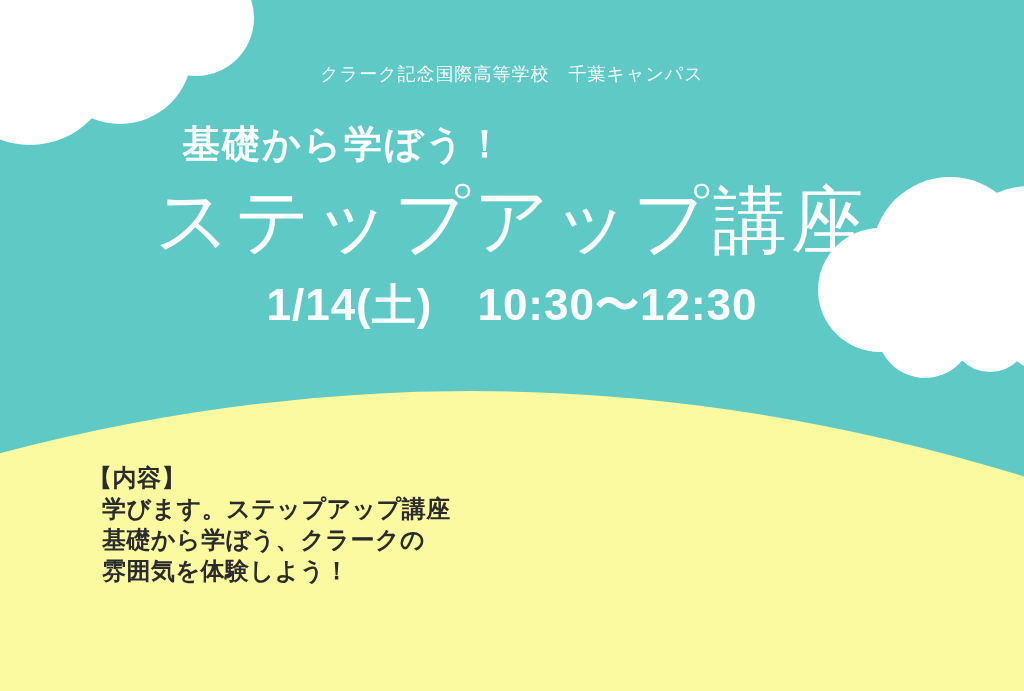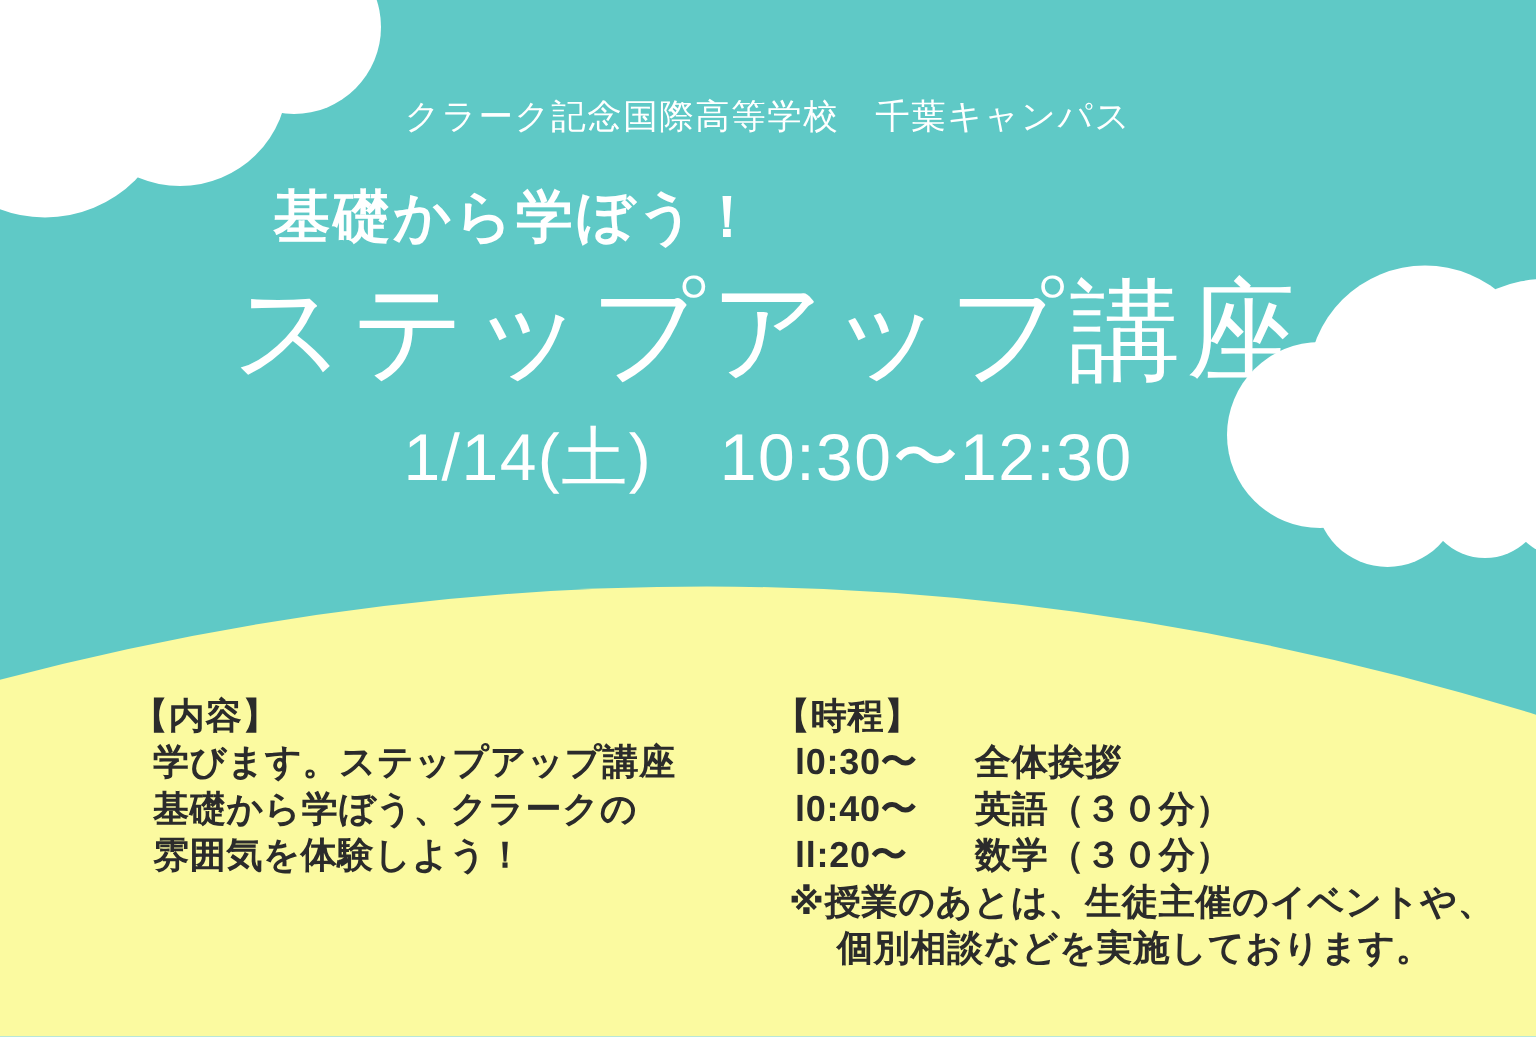--- a/index.html
+++ b/index.html
@@ -41,41 +41,41 @@
   .sky-text {
     position: absolute;
     left: 0;
     width: 1024px;
     text-align: center;
     color: #ffffff;
     white-space: nowrap;
   }
   .subtitle {
     top: 62px;
-    font-size: 23px;
+    font-size: 18px;
     letter-spacing: 1px;
     font-weight: 400;
   }
   .lead {
     top: 119px;
     font-size: 38px;
     font-weight: 700;
     letter-spacing: 2px;
     transform: translateX(-168px);
   }
   .maintitle {
     top: 172px;
     font-size: 74px;
     font-weight: 400;
     letter-spacing: 4px;
   }
   .datetime {
     top: 276px;
     font-size: 44px;
-    font-weight: 400;
+    font-weight: 700;
     letter-spacing: 1px;
   }
 
   
   .hill-text {
     position: absolute;
     color: #2b2b2b;
     white-space: nowrap;
     font-weight: 700;
   }
@@ -156,30 +156,14 @@
 
   <div class="sky-text datetime">1/14(土)　10:30〜12:30</div>
 
   <div class="hill-text col-left">
     <div class="blk-head">【内容】</div>
     <div class="blk-line">学びます。ステップアップ講座</div>
     <div class="blk-line">基礎から学ぼう、クラークの</div>
     <div class="blk-line">雰囲気を体験しよう！</div>
   </div>
 
-  <div class="hill-text col-right">
-    <div class="blk-head">【時程】</div>
-
-    <div class="sched-line">
-      <span class="sched-time">l0:30〜</span><span>全体挨拶</span>
-    </div>
-    <div class="sched-line">
-      <span class="sched-time">l0:40〜</span><span>英語（３０分）</span>
-    </div>
-    <div class="sched-line">
-      <span class="sched-time">ll:20〜</span><span>数学（３０分）</span>
-    </div>
-
-    <div class="note-line">※授業のあとは、生徒主催のイベントや、</div>
-    <div class="note-cont">個別相談などを実施しております。</div>
-  </div>
 
 </div>
 
 </body></html>

